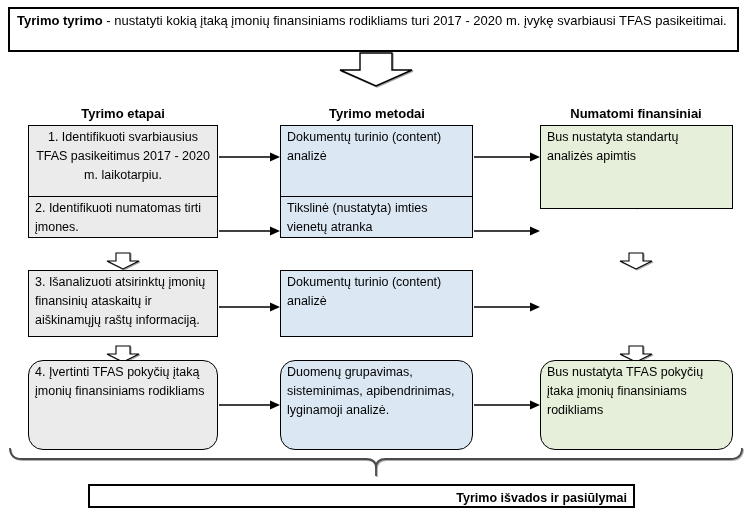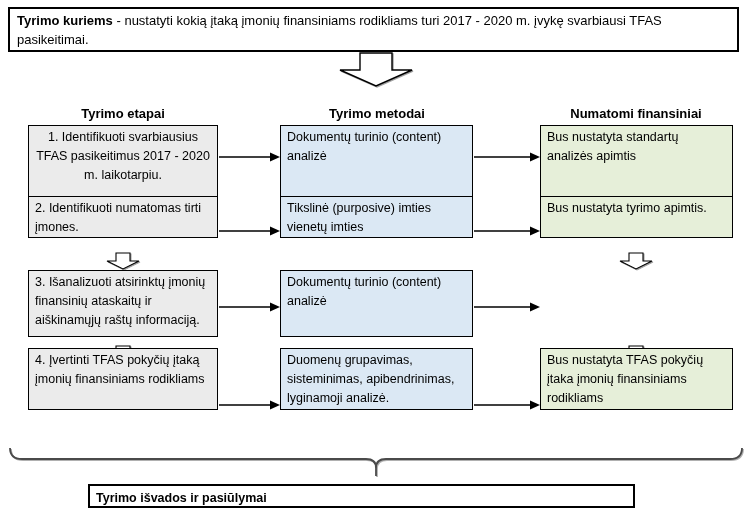--- a/index.html
+++ b/index.html
@@ -23,25 +23,25 @@
   }
   .stage-fill{background:var(--stage-fill);}
   .method-fill{background:var(--method-fill);}
   .result-fill{background:var(--result-fill);}
   .c1{left:28px;width:190px;}
   .c2{left:280px;width:193px;}
   .c3{left:540px;width:193px;}
   .r1{top:125px;height:84px;}
   .r2{top:196px;height:42px;}
   .r3{top:270px;height:67px;}
-  .r4{top:348px;height:62px;}
+  .r4{top:360px;height:90px;border-radius:15px;}
   .center-text{text-align:center;}
   .bottombox{
     left:88px;top:484px;width:547px;height:24px;border-width:2px;
-    font-weight:bold;text-align:left;line-height:20px;font-size:12.5px;
+    font-weight:bold;text-align:right;line-height:20px;font-size:12.5px;
   }
   .shape{filter:drop-shadow(1.5px 1.5px 0 #a0a0a0);}
   .brace{filter:drop-shadow(1px 1.5px 0 #b0b0b0);}
 </style>
 </head>
 <body>
 
 <div id="stage" style="--stage-fill: #ebebeb; --method-fill: #dbe8f4; --result-fill: #e6efd9;">
 
   <svg class="overlay" viewBox="0 0 748 516">
@@ -106,34 +106,33 @@
       <polygon points="540,405 530,400.5 530,409.5" fill="#000"></polygon>
     </g>
 
     <g class="brace">
       <path d="M10,448 Q10,459 22,459 L366,459 Q376,459 376,468 L376,476
                M742,448 Q742,459 730,459 L386,459 Q376,459 376,468" fill="none" stroke="#4a4a4a" stroke-width="1.8"></path>
     </g>
   </svg>
 
   <div class="box topbox">
-    <span class="b">Tyrimo kuriems</span><span> - nustatyti kokią įtaką įmonių finansiniams rodikliams turi 2017 - 2020 m. įvykę svarbiausi TFAS pasikeitimai.</span>
+    <span class="b">Tyrimo tyrimo</span><span> - nustatyti kokią įtaką įmonių finansiniams rodikliams turi 2017 - 2020 m. įvykę svarbiausi TFAS pasikeitimai.</span>
   </div>
 
   <div class="colhead" style="left:123px;">Tyrimo etapai</div>
   <div class="colhead" style="left:377px;">Tyrimo metodai</div>
   <div class="colhead" style="left:636px;">Numatomi finansiniai</div>
 
   <div class="box stage-fill c1 r1 center-text">1. Identifikuoti svarbiausius TFAS pasikeitimus 2017 - 2020 m. laikotarpiu.</div>
   <div class="box method-fill c2 r1">Dokumentų turinio (content) analizė</div>
   <div class="box result-fill c3 r1">Bus nustatyta standartų analizės apimtis</div>
 
   <div class="box stage-fill c1 r2">2.  Identifikuoti numatomas tirti įmones.</div>
-  <div class="box method-fill c2 r2">Tikslinė (purposive) imties vienetų imties</div>
-  <div class="box result-fill c3 r2">Bus nustatyta tyrimo apimtis.</div>
+  <div class="box method-fill c2 r2">Tikslinė (nustatyta) imties vienetų atranka</div>
 
   <div class="box stage-fill c1 r3">3. Išanalizuoti atsirinktų įmonių finansinių ataskaitų ir aiškinamųjų raštų informaciją.</div>
   <div class="box method-fill c2 r3">Dokumentų turinio (content) analizė</div>
 
   <div class="box stage-fill c1 r4">4. Įvertinti TFAS pokyčių įtaką įmonių finansiniams rodikliams</div>
   <div class="box method-fill c2 r4">Duomenų grupavimas, sisteminimas, apibendrinimas, lyginamoji analizė.</div>
   <div class="box result-fill c3 r4">Bus nustatyta TFAS pokyčių įtaka įmonių finansiniams rodikliams</div>
 
   <div class="box bottombox">Tyrimo išvados ir pasiūlymai</div>
 

